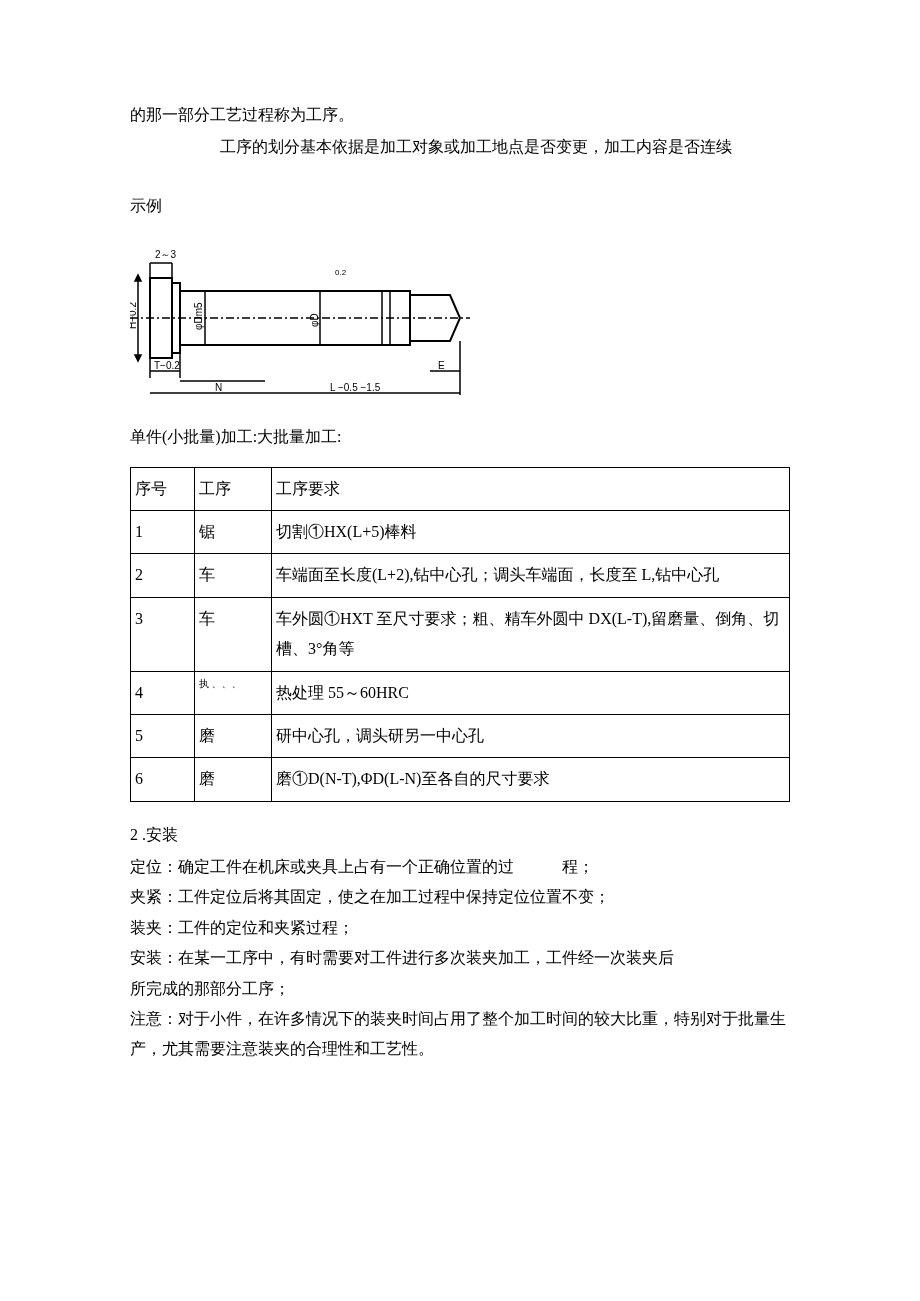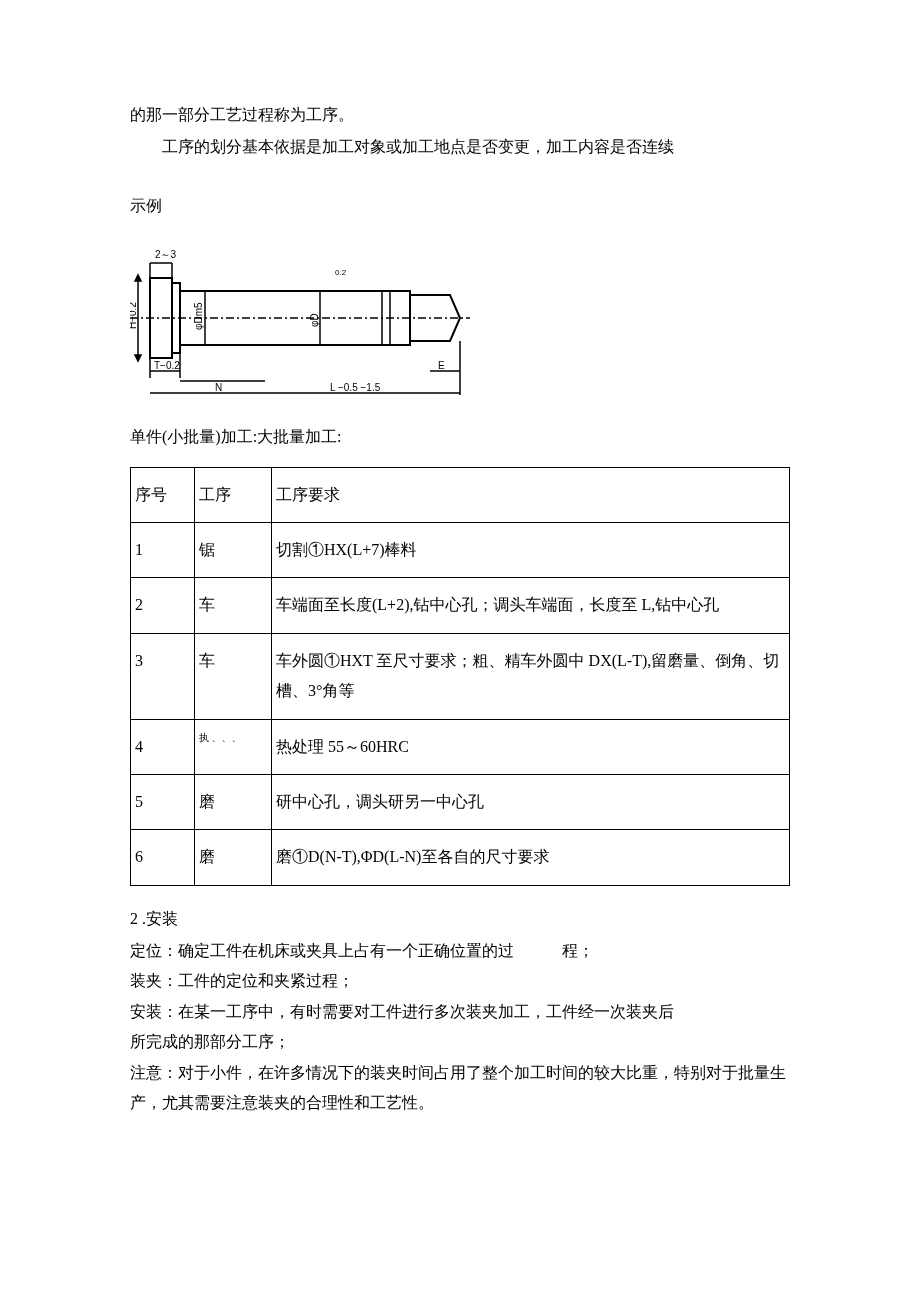--- a/index.html
+++ b/index.html
@@ -11,38 +11,38 @@
     color: #000;
     line-height: 1.9;
   }
   .page {
     width: 920px;
     min-height: 1301px;
     padding: 100px 130px 60px 130px;
     box-sizing: border-box;
   }
   .para { margin: 0 0 2px 0; }
-  .indent { text-indent: 2em; }
+  .indent { text-indent: 2em; text-align: center; }
   .diagram-label { margin-top: 28px; }
   .diagram {
     width: 340px;
     height: 175px;
     margin: 2px 0 18px 0;
     text-align: center;
   }
   .diagram svg { display:block; }
   table {
     border-collapse: collapse;
     width: 100%;
     margin: 14px 0 6px 0;
     font-size: 16px;
   }
   th, td {
     border: 1px solid #000;
-    padding: 12px 4px;
+    padding: 6px 4px;
     vertical-align: top;
     text-align: left;
     font-weight: normal;
   }
   .col1 { width: 55px; }
   .col2 { width: 68px; margin-left: 20px; }
   .small { font-size: 10px; line-height: 1.1; }
   .sec-title { margin-top: 18px; }
   .defs p { margin: 0; }
 </style>
@@ -114,21 +114,21 @@
   <table>
     <tbody>
         <tr>
       <th class="col1">序号</th>
       <th class="col2">工序</th>
       <th>工序要求</th>
     </tr>
     <tr>
       <td>1</td>
       <td>锯</td>
-      <td>切割①HX(L+7)棒料</td>
+      <td>切割①HX(L+5)棒料</td>
     </tr>
     <tr>
       <td>2</td>
       <td>车</td>
       <td>车端面至长度(L+2),钻中心孔；调头车端面，长度至 L,钻中心孔</td>
     </tr>
     <tr>
       <td>3</td>
       <td>车</td>
       <td>车外圆①HXT 至尺寸要求；粗、精车外圆中 DX(L-T),留磨量、倒角、切槽、3°角等</td>
@@ -151,20 +151,21 @@
     </tr>
   </tbody>
     </table>
 
   <p class="para sec-title">2 .安装</p>
 
   <div class="defs">
     <p>
       <span>定位：确定工件在机床或夹具上占有一个正确位置的过</span><span style="display:inline-block;width:48px;"></span><span>程；</span>
     </p>
+    <p>夹紧：工件定位后将其固定，使之在加工过程中保持定位位置不变；</p>
     <p>装夹：工件的定位和夹紧过程；</p>
     <p>安装：在某一工序中，有时需要对工件进行多次装夹加工，工件经一次装夹后</p>
     <p>所完成的那部分工序；</p>
     <p>注意：对于小件，在许多情况下的装夹时间占用了整个加工时间的较大比重，特别对于批量生产，尤其需要注意装夹的合理性和工艺性。</p>
   </div>
 
 
 </div>
 
 </body></html>

